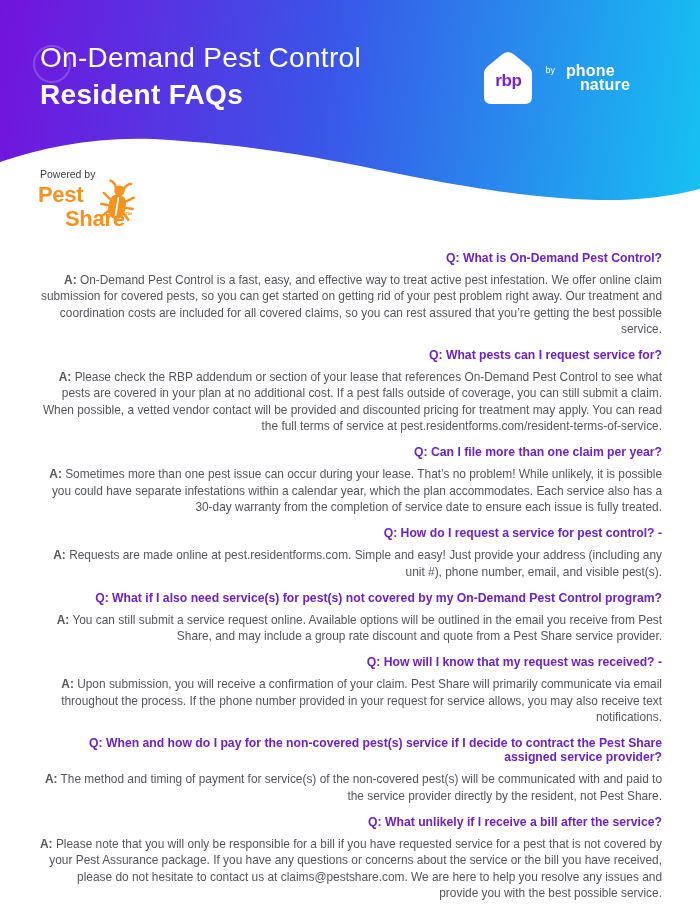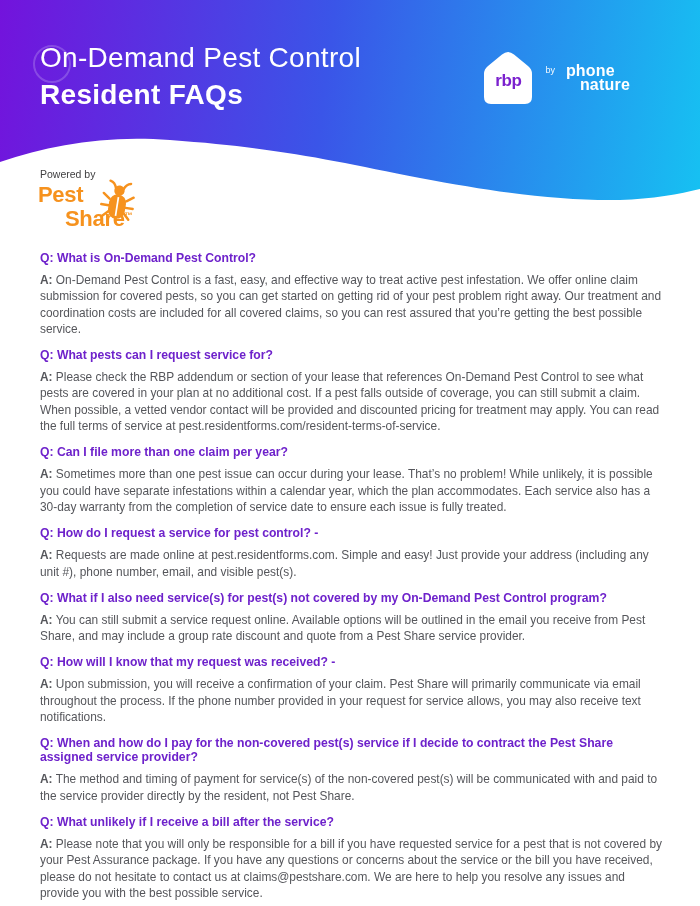--- a/index.html
+++ b/index.html
@@ -37,21 +37,21 @@
   .sn-words{font-weight:700;font-size:16px;line-height:14px;letter-spacing:0.2px;}
   .sn-n2{margin-left:14px;}
   
   .pestshare{position:absolute;left:38px;top:168px;width:130px;z-index:3;}
   .pb-label{font-size:10.5px;color:#414042;margin-left:2px;}
   .ps-line1{font-size:22px;font-weight:800;color:#F6921E;line-height:21px;margin-top:4px;letter-spacing:-0.3px;}
   .ps-line2{font-size:22px;font-weight:800;color:#F6921E;line-height:21px;margin-left:27px;margin-top:0px;letter-spacing:-0.3px;}
   .tm{font-size:8px;vertical-align:super;font-weight:700;}
   .bug{position:absolute;left:63px;top:12px;width:34px;height:40px;transform:rotate(9deg);}
   
-  .content{padding:16px 38px 0 40px;}
+  .content{padding:16px 38px 0 40px;text-align:right;}
   .faq-q{
     font-size:12.2px;font-weight:700;color:#6E22CB;
     margin:11px 0 0;line-height:14px;
   }
   .faq-item:first-child .faq-q{margin-top:0;}
   .faq-a{
     font-size:11.9px;color:#55565B;line-height:16.3px;margin:7px 0 0;
   }
   .a-prefix{font-weight:700;}
 </style>

